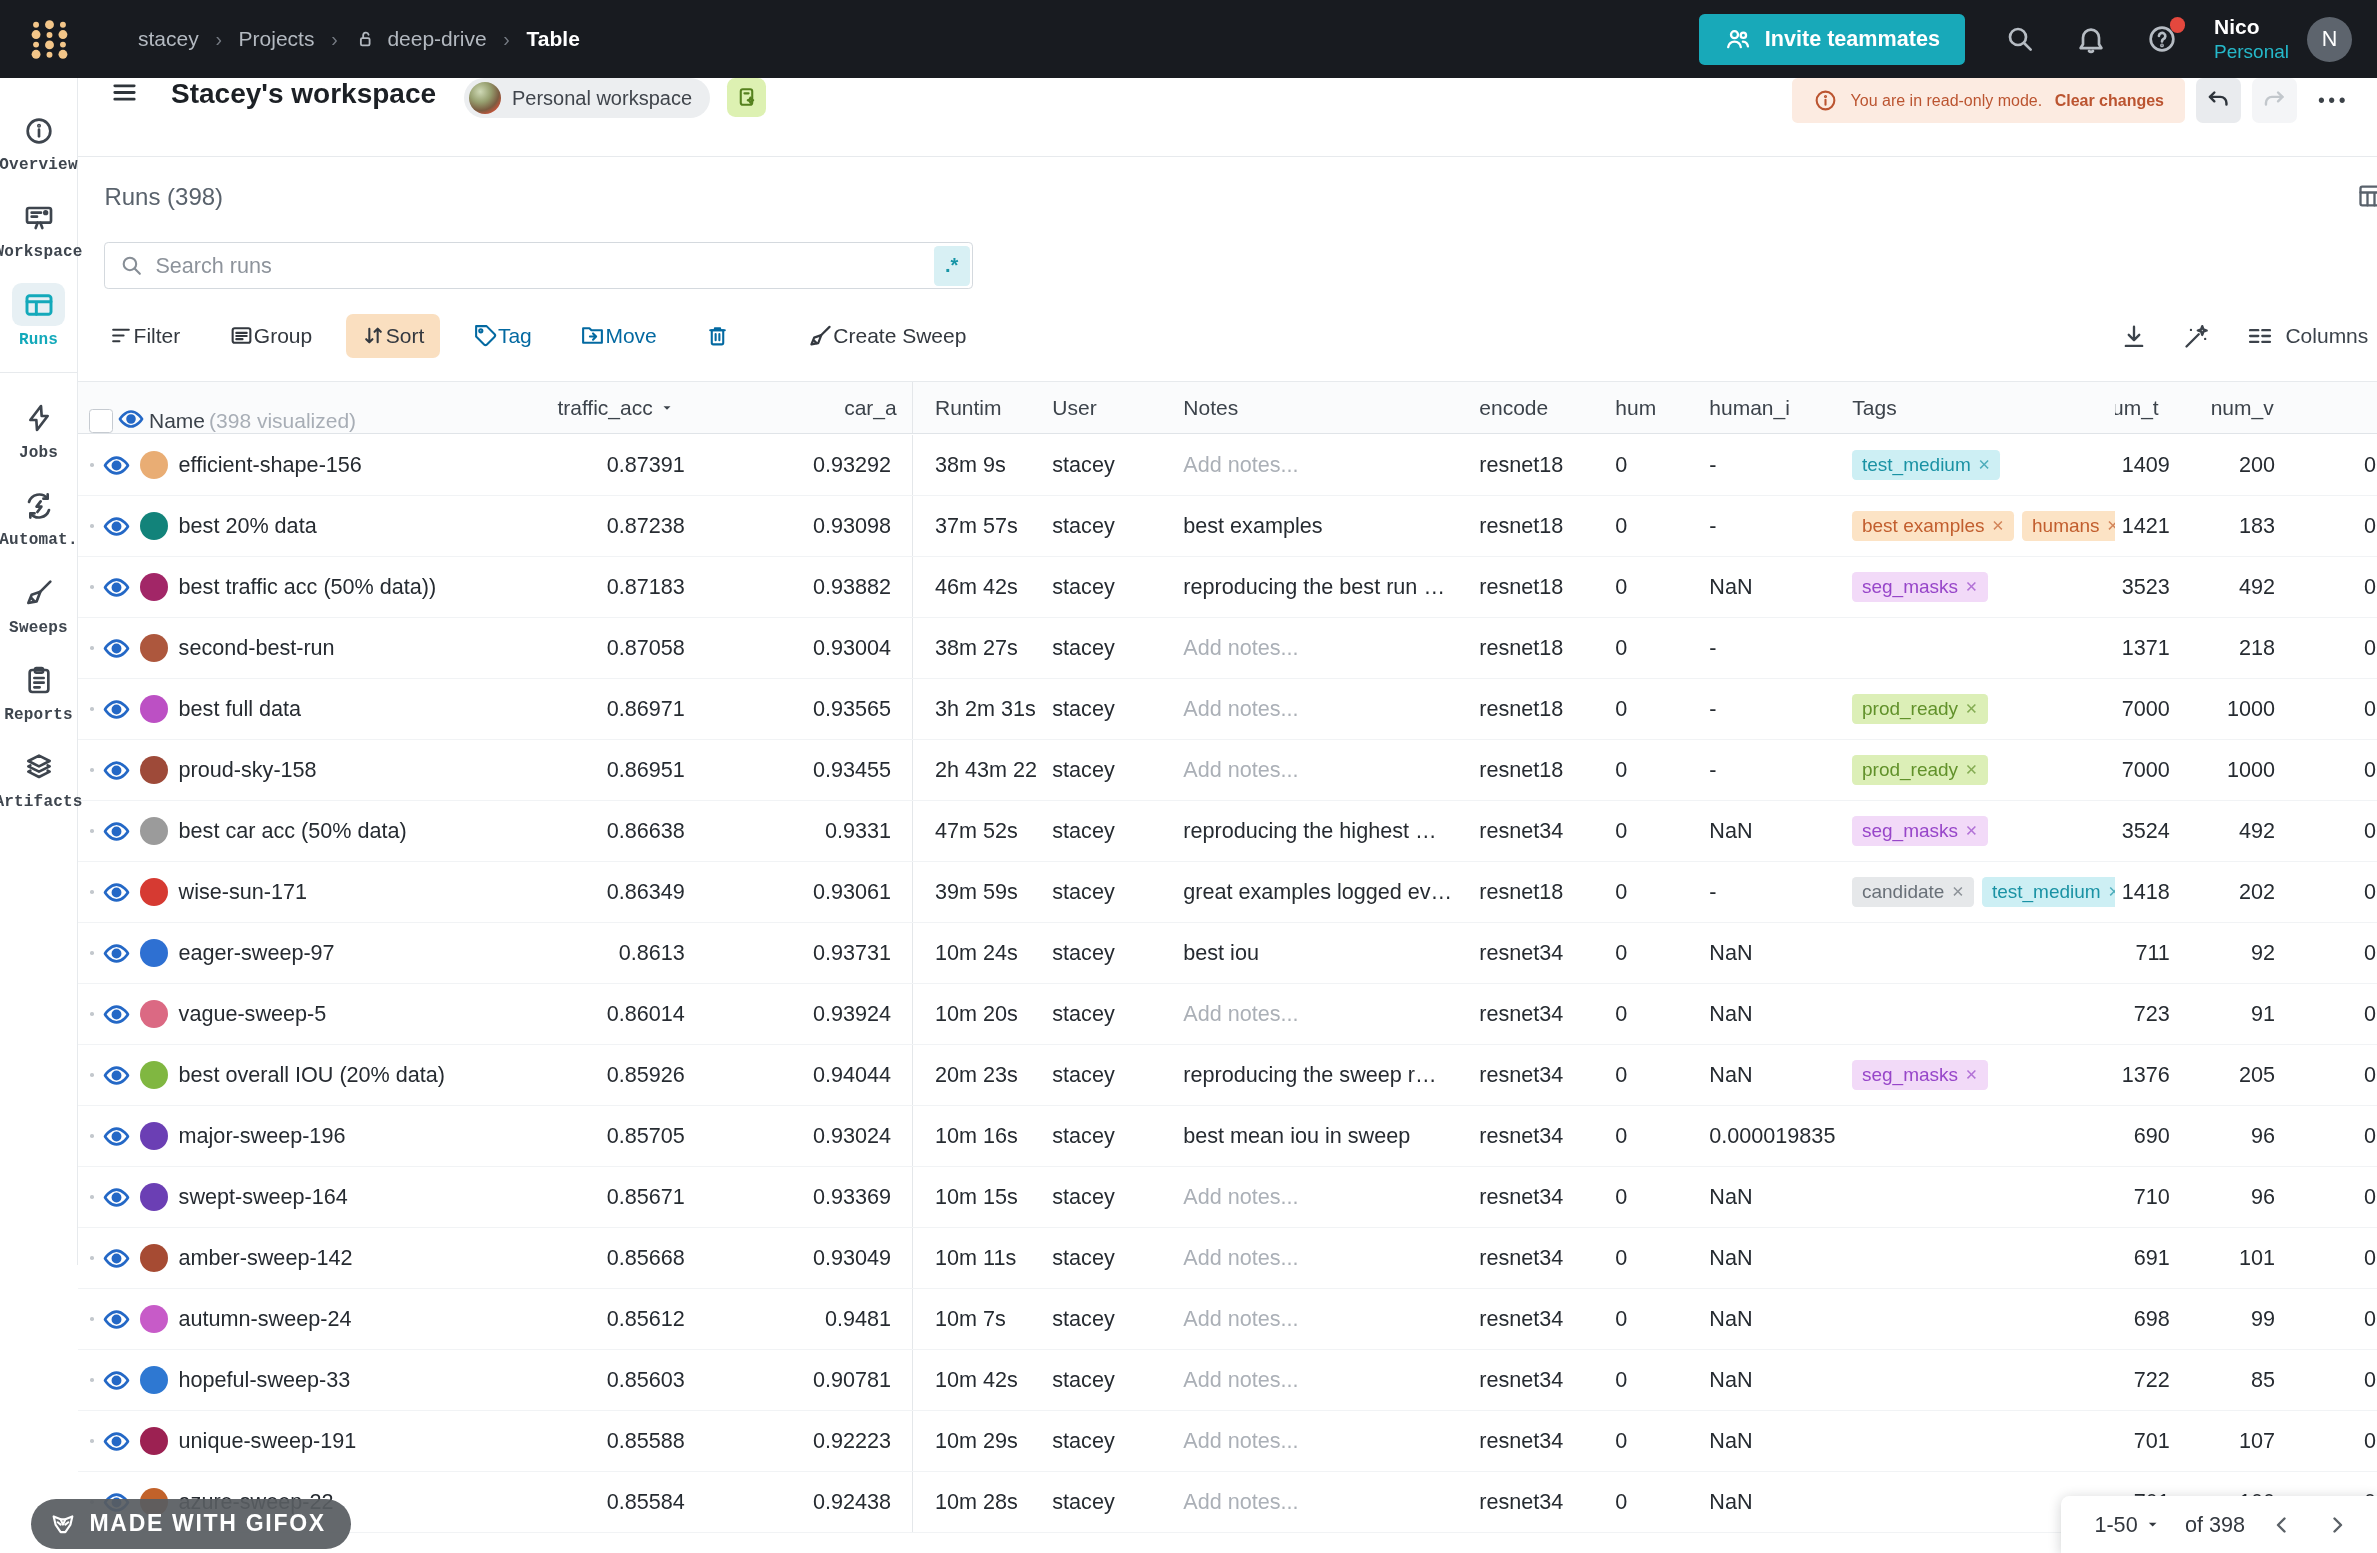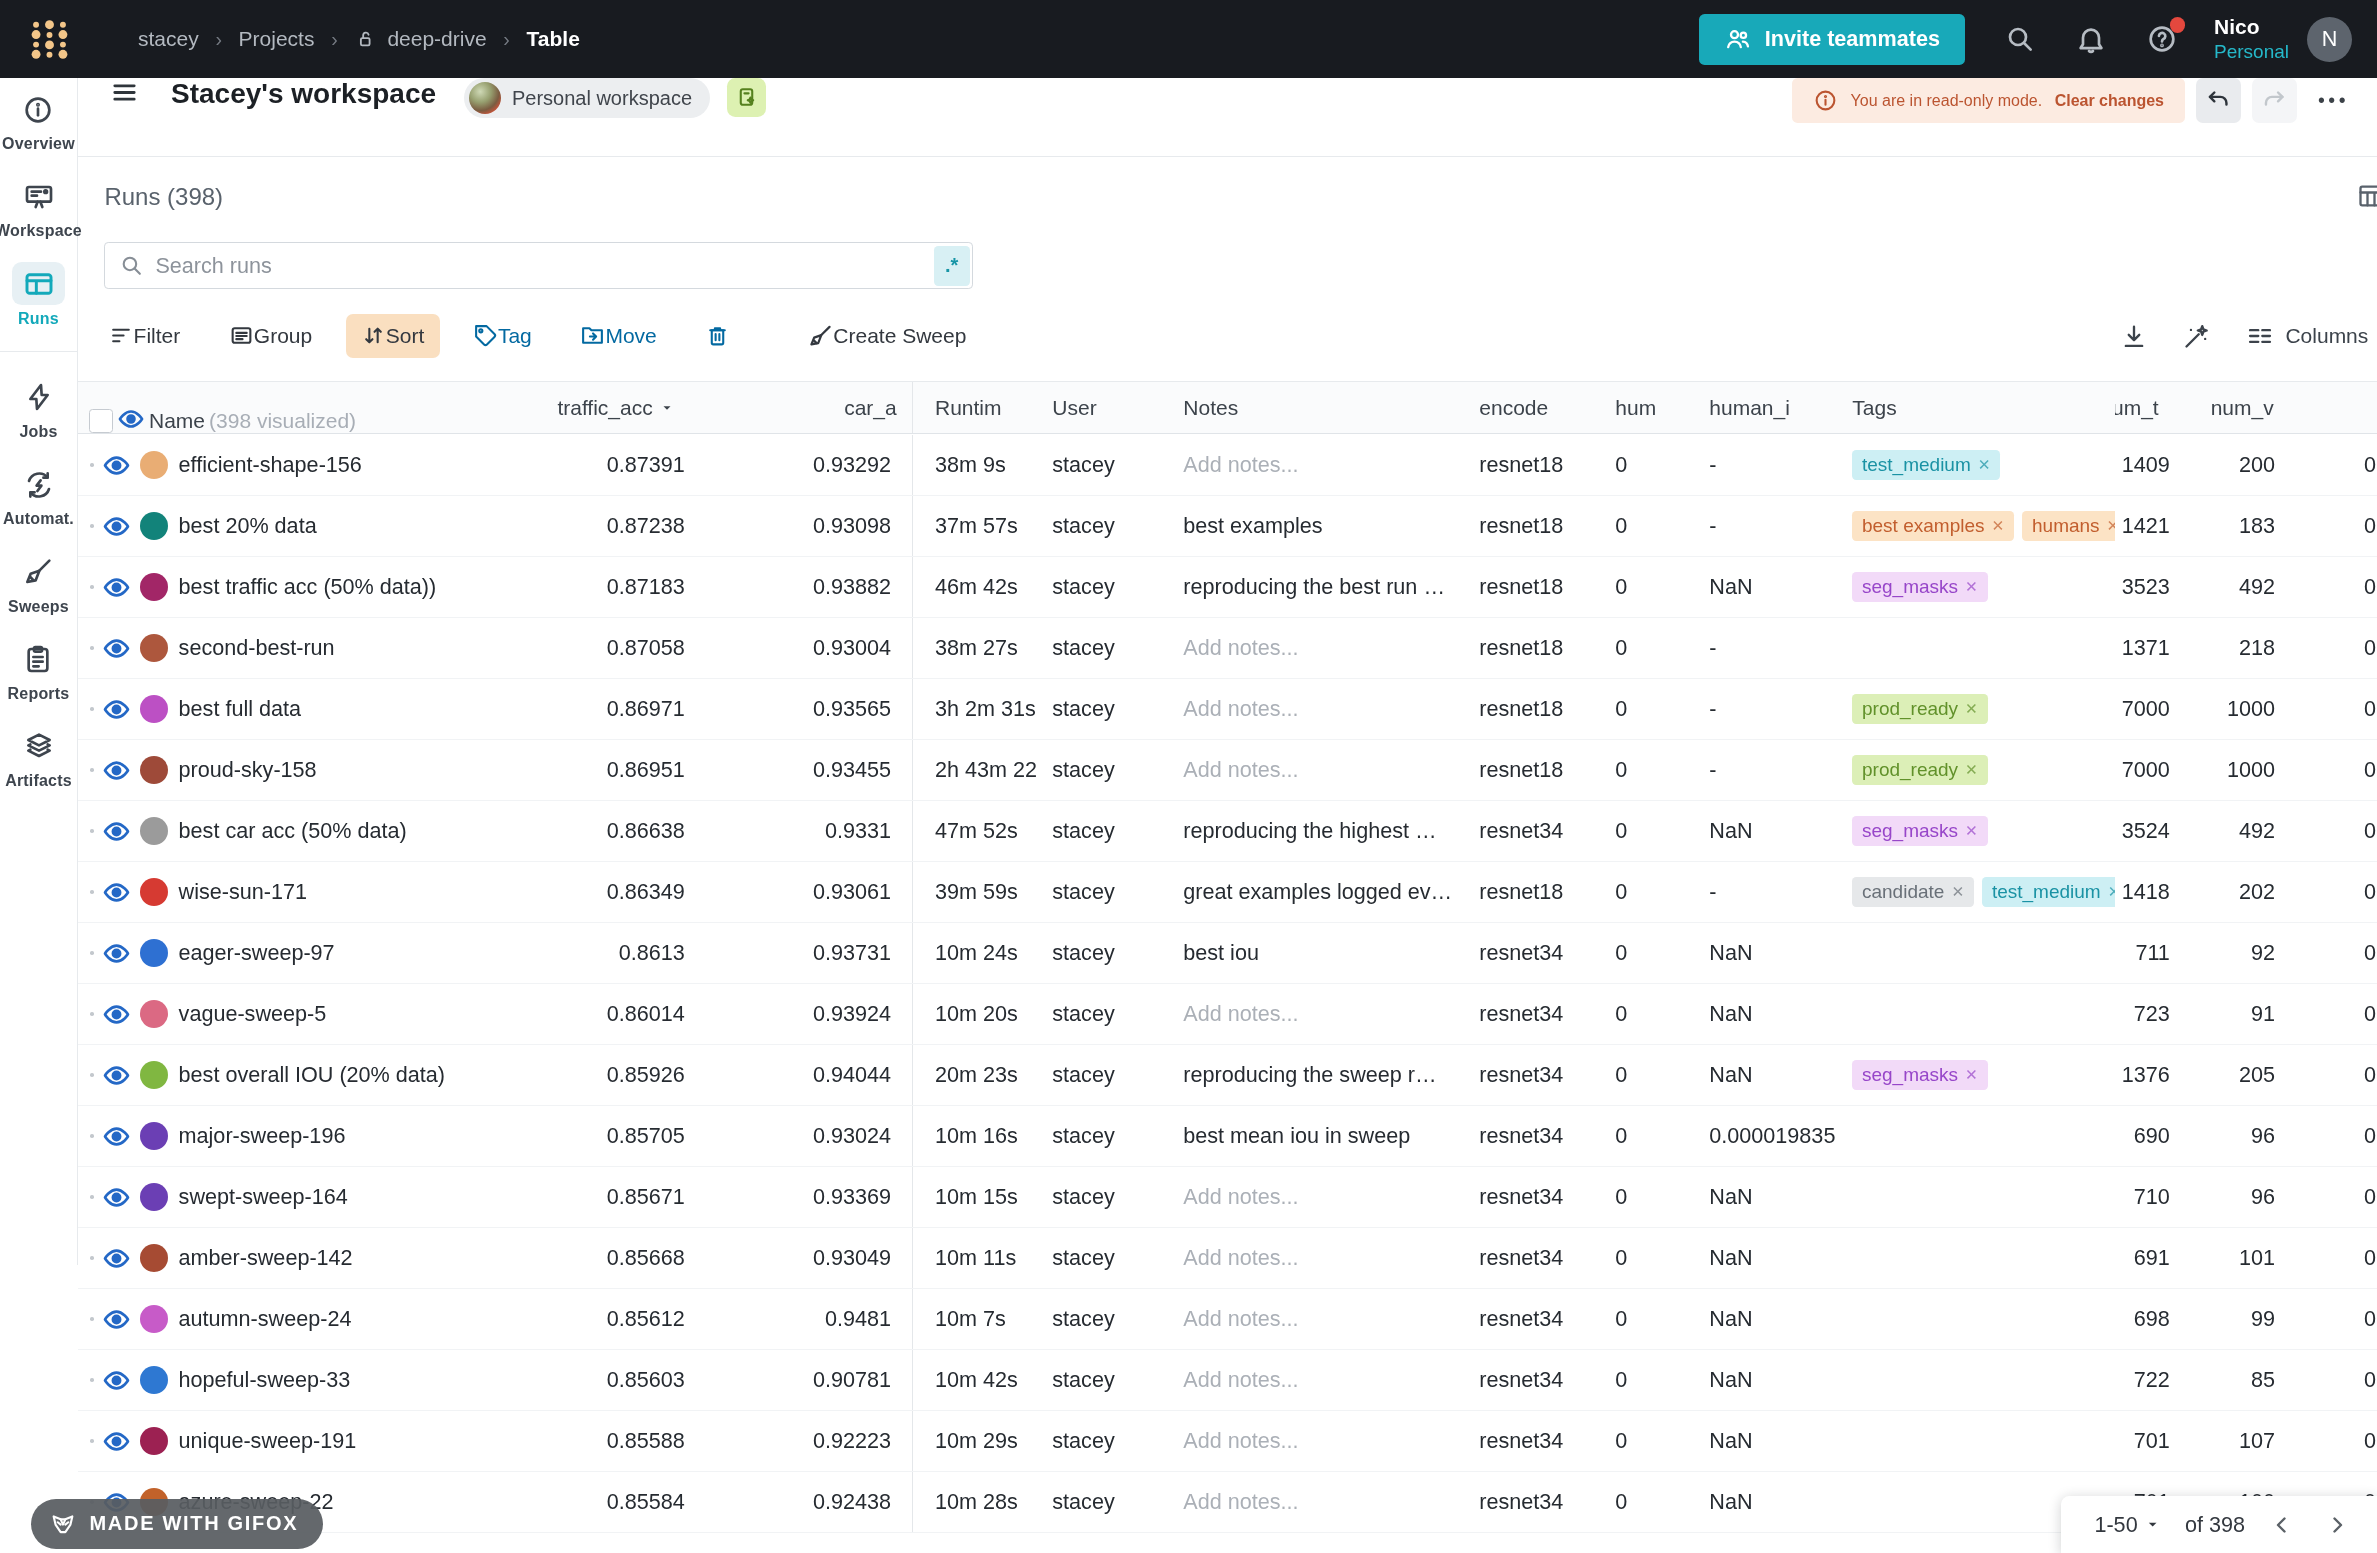--- a/index.html
+++ b/index.html
@@ -45,21 +45,21 @@
   .ro-action { font-weight:700; cursor:pointer; }
   .sq-btn { width:45px; height:45px; border-radius:7px; display:flex; align-items:center;
     justify-content:center; margin-left:11px; cursor:pointer; }
   .undo { background:#e9ebee; color:#2e343b; }
   .redo { background:#f4f5f7; color:#c2c7cc; }
   .ellipsis { font-size:19.5px; color:#3c4248; letter-spacing:3.5px; margin:0 29px 0 21px; cursor:pointer; }
 
   
   .sidebar { position:absolute; top:78px; left:0; width:78px; height:1187px; background:#fff;
     border-right:1.4px solid #e7eaed; display:flex; flex-direction:column; align-items:center;
-    padding-top:10px; z-index:20; }
+    padding-top:31px; z-index:20;font-family:Liberation Mono, monospace; }
   .side-item { display:flex; flex-direction:column; align-items:center; margin-bottom:22px; cursor:pointer; }
   .side-iconwrap { width:53px; height:43px; border-radius:9.7px; display:flex; align-items:center;
     justify-content:center; color:#3e454e; }
   .side-label { margin-top:4.2px; font-size:16px; font-weight:700; color:#3e454e; letter-spacing:0.2px; }
   .side-item.active .side-iconwrap { background:#e7f0f4; color:#13a9ba; }
   .side-item.active .side-label { color:#13a9ba; }
   .side-divider { width:78px; border-top:1.4px solid #e7eaed; margin:1.4px 0 24px; }
 
   
   .content { position:absolute; top:157px; left:78px; width:2300px; height:1397px; background:#fff; overflow:hidden; }
@@ -117,21 +117,21 @@
 
   
   .pagination { position:absolute; right:0; bottom:0; height:57px; background:#fff; z-index:60;
     display:flex; align-items:center; gap:25px; padding:0 28px 0 33px; border-radius:8.3px 0 0 0;
     box-shadow:0 2.1px 12.5px rgba(21,24,28,.20); font-size:21.6px; color:#33383f; }
   .pg-range { display:flex; align-items:center; gap:7px; cursor:pointer; }
   .pg-chevs { display:flex; align-items:center; gap:31px; color:#5b6167; }
   .pg-chev { cursor:pointer; }
   .gifox { position:absolute; left:31px; bottom:4.2px; height:50px; border-radius:25px;
     background:rgba(88,92,97,.93); color:#fff; display:flex; align-items:center; gap:12.5px;
-    padding:0 25px 0 18px; font-size:20px; font-weight:700; letter-spacing:1.7px; z-index:70; }
+    padding:0 25px 0 18px; font-size:23px; font-weight:700; letter-spacing:1.7px; z-index:70; }
 </style>
 </head>
 <body>
 
 <div class="topnav">
   <span class="logo">
     <svg width="43" height="43" viewBox="0 0 32 32" fill="#f3c689">
       <circle cx="6" cy="5" r="2.2"></circle>
         <circle cx="6" cy="12.3" r="3.3"></circle>
         <circle cx="6" cy="19.8" r="2.2"></circle>

